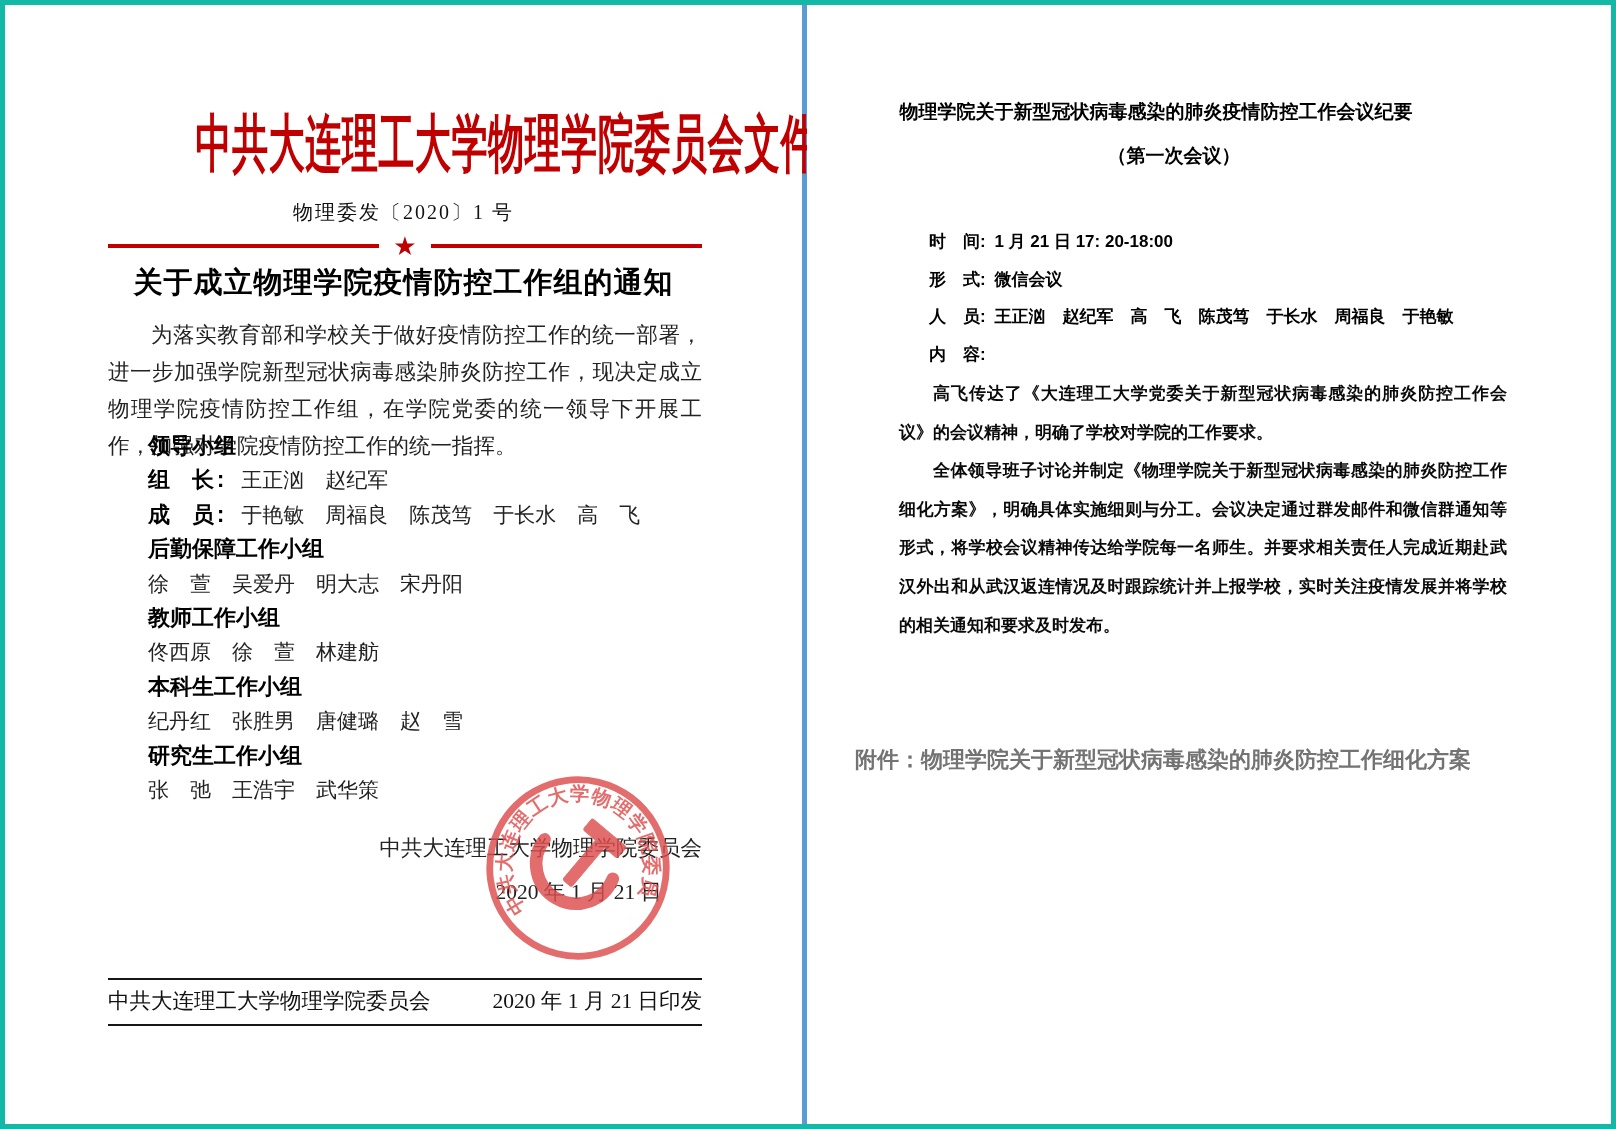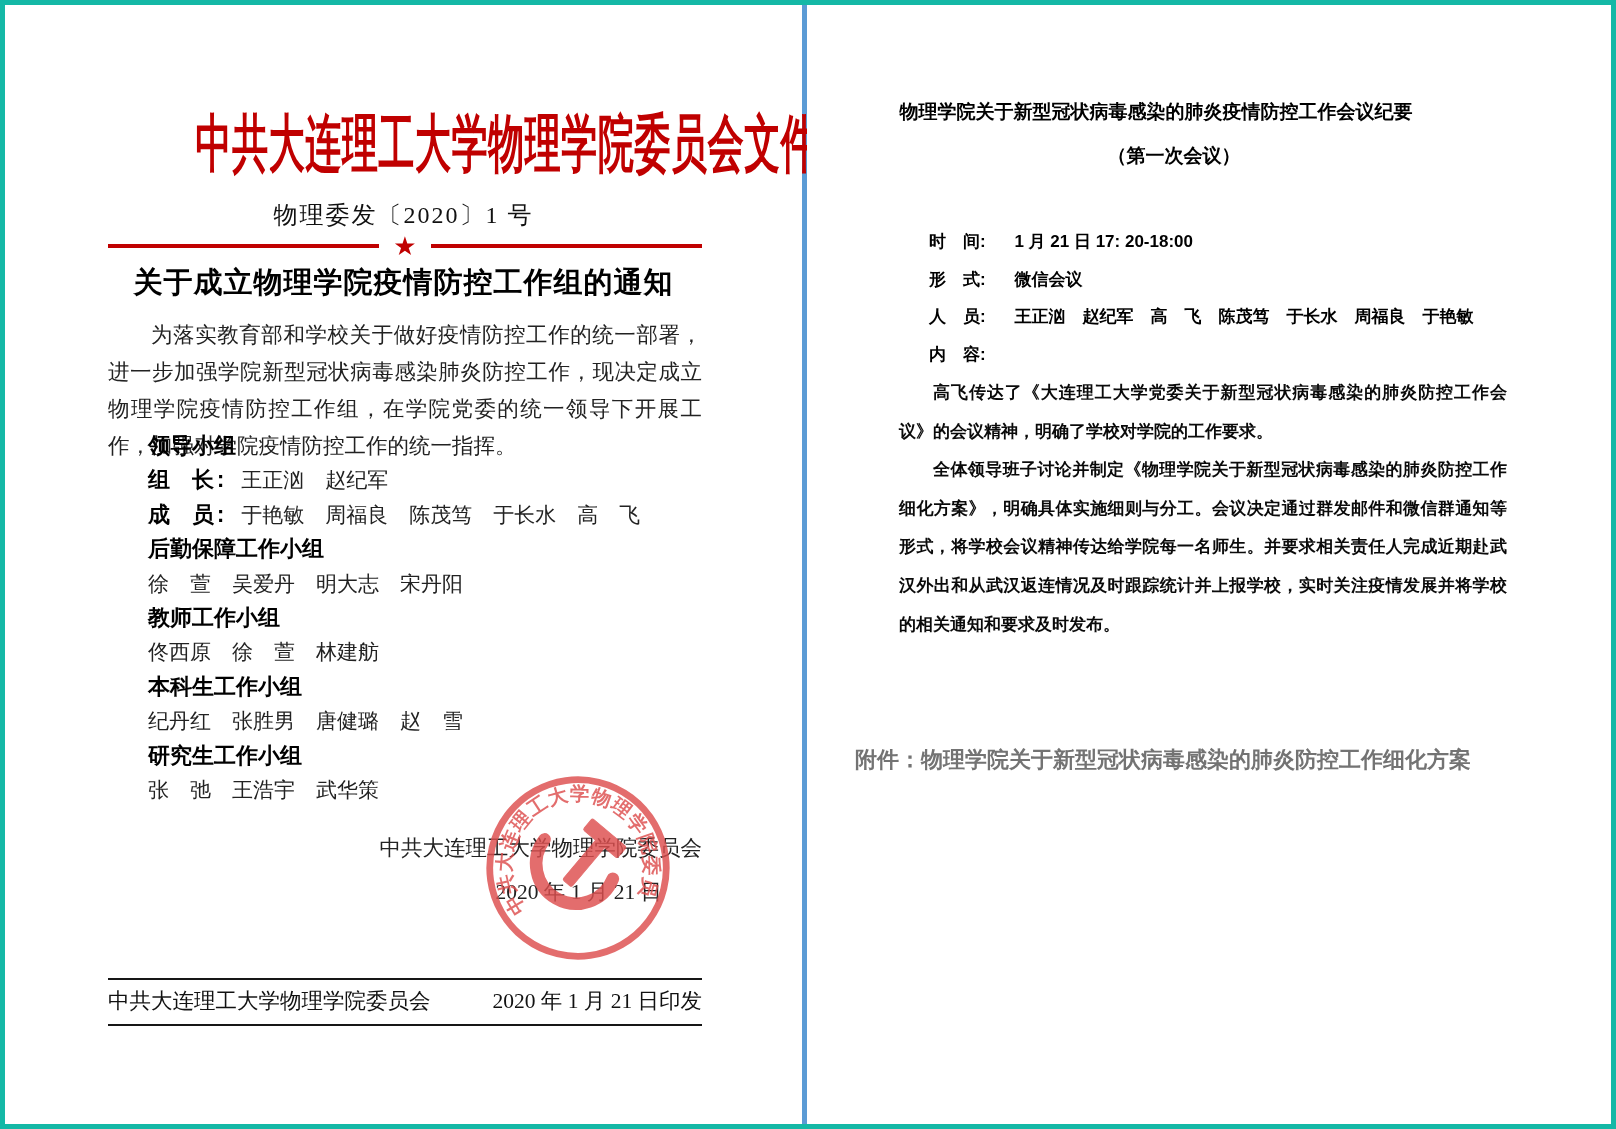--- a/index.html
+++ b/index.html
@@ -25,21 +25,21 @@
   .banner-wrap { position:absolute; top:100px; left:0; width:797px; text-align:center; }
   .banner {
     display:inline-block; white-space:nowrap;
     font-size:58px; font-weight:bold; color:#c00000;
     font-family:"Liberation Serif", serif;
     transform:scale(0.62,1.08); transform-origin:50% 50%;
     letter-spacing:1px;
   }
   .doc-number {
     position:absolute; top:194px; left:0; width:797px;
-    text-align:center; font-size:24px; letter-spacing:2px; color:#111;
+    text-align:center; font-size:20px; letter-spacing:2px; color:#111;
   }
   .red-rule {
     position:absolute; top:228px; left:103px; width:594px; height:26px;
     display:flex; align-items:center; gap:14px;
   }
   .red-rule .bar { flex:1; height:4px; background:#c00000; }
   .red-rule .star { color:#c00000; font-size:26px; line-height:1; font-family:"DejaVu Sans", sans-serif; }
   .notice-title {
     position:absolute; top:258px; left:0; width:797px; text-align:center;
     font-family:Liberation Mono, monospace;
@@ -93,24 +93,24 @@
     box-sizing:border-box; padding-right:70px;
     text-align:center; font-family:"Liberation Sans", sans-serif;
     font-weight:bold; font-size:19px; color:#000;
   }
   .meta-list {
     position:absolute; top:218px; left:122px; width:620px;
     font-family:"Liberation Sans", sans-serif;
     font-weight:bold; font-size:17px; color:#000;
   }
   .meta-row { height:37.6px; line-height:37.6px; white-space:nowrap; }
-  .meta-label { margin-right:24px; }
+  .meta-label { margin-right:4px; }
   .minutes-body {
     position:absolute; top:370px; left:92px; width:608px;
-    font-family:Liberation Mono, monospace;
+    font-family:Liberation Serif, serif;
     font-weight:bold; font-size:17px; line-height:38.6px;
     text-align:justify; color:#0a0a0a;
   }
   .minutes-body p { margin:0; text-indent:2em; }
   .attachment-line {
     position:absolute; top:740px; left:0; width:712px;
     text-align:center; font-family:"Liberation Sans", sans-serif;
     font-weight:bold; font-size:22px; color:#737373;
   }
 </style>

